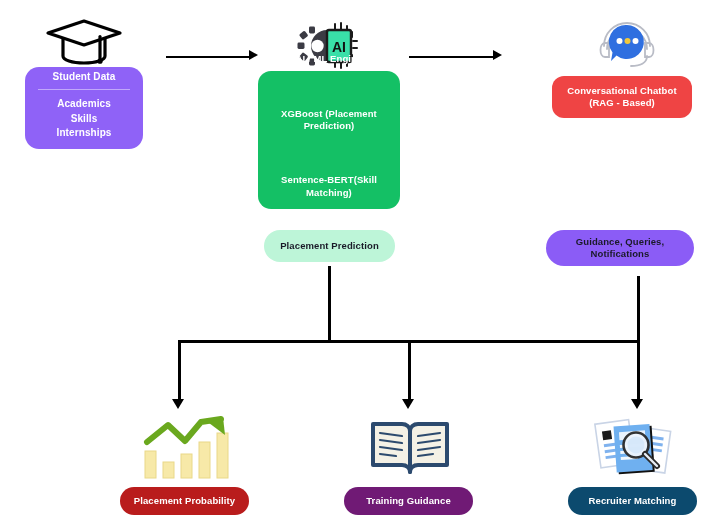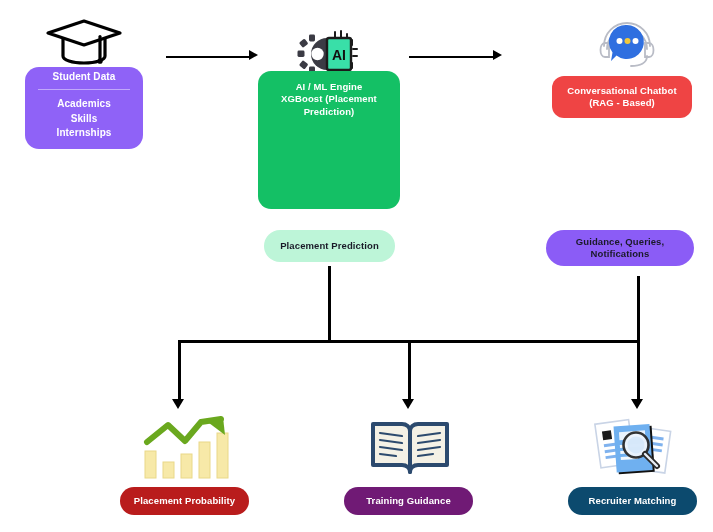--- a/index.html
+++ b/index.html
@@ -51,21 +51,22 @@
   #student-card .lines { font-size: 10px; line-height: 1.45; }
 
   
   #engine-card {
     left: 258px; top: 71px;
     width: 142px; height: 138px;
     background: #14c065;
     border-radius: 13px;
     font-size: 9.5px;
     padding: 10px 9px;
-    justify-content: flex-start;
+    justify-content: flex-end;
+    gap: 42px;
   }
   #engine-card .row { width: 100%; }
 
   
   #chatbot-card {
     left: 552px; top: 76px;
     width: 140px; height: 42px;
     background: #ef4444;
     border-radius: 12px;
     font-size: 9.5px;
@@ -110,21 +111,21 @@
     left: 568px; top: 487px;
     width: 129px; height: 28px;
     background: #0c4a6e;
     border-radius: 15px;
     font-size: 9.5px;
   }
 
   
   .icon { position: absolute; }
   #grad-cap-icon  { left: 44px;  top: 16px; width: 80px;  height: 50px; }
-  #ai-chip-icon   { left: 296px; top: 28px; width: 62px;  height: 52px; }
+  #ai-chip-icon   { left: 296px; top: 20px; width: 62px;  height: 52px; }
   #chatbot-icon   { left: 596px; top: 16px; width: 62px;  height: 54px; }
   #bar-chart-icon { left: 139px; top: 415px; width: 94px; height: 66px; }
   #book-icon      { left: 369px; top: 417px; width: 82px; height: 62px; }
   #resume-icon    { left: 590px; top: 415px; width: 88px; height: 66px; }
 
   
   .conn { position: absolute; background: #000000; }
   .h-arrow-line { height: 2.4px; }
   .v-line { width: 2.6px; }
 
@@ -220,20 +221,21 @@
       <circle cx="21.5" cy="26" r="6.2" fill="#ffffff"></circle>
 
       <rect x="31" y="10" width="24" height="32" rx="2" fill="#39dfa8" stroke="#1b1b1b" stroke-width="2.4"></rect>
       <text x="43" y="32" font-family="'Liberation Sans',sans-serif" font-size="14" font-weight="bold" fill="#111111" text-anchor="middle">AI</text>
     </svg>
   </div>
 
   <div class="node" id="engine-card">
     <span class="row ttl">AI / ML Engine</span>
     <span class="row">XGBoost (Placement Prediction)</span>
+    <span class="row">Sentence-BERT(Skill Matching)</span>
   </div>
 
   <div class="conn h-arrow-line" id="arrow-engine-to-chatbot-line"></div>
   <div class="arrow-head-right" id="arrow-engine-to-chatbot-head"></div>
 
   <div class="icon" id="chatbot-icon">
     <svg viewBox="0 0 62 54" width="62" height="54" aria-hidden="true">
       <g fill="none" stroke="#b9bcc6" stroke-width="1.8" stroke-linecap="round">
         <path d="M8 30 A23 23 0 0 1 54 30"></path>
         <path d="M11 33 A20 20 0 0 1 51 33"></path>

